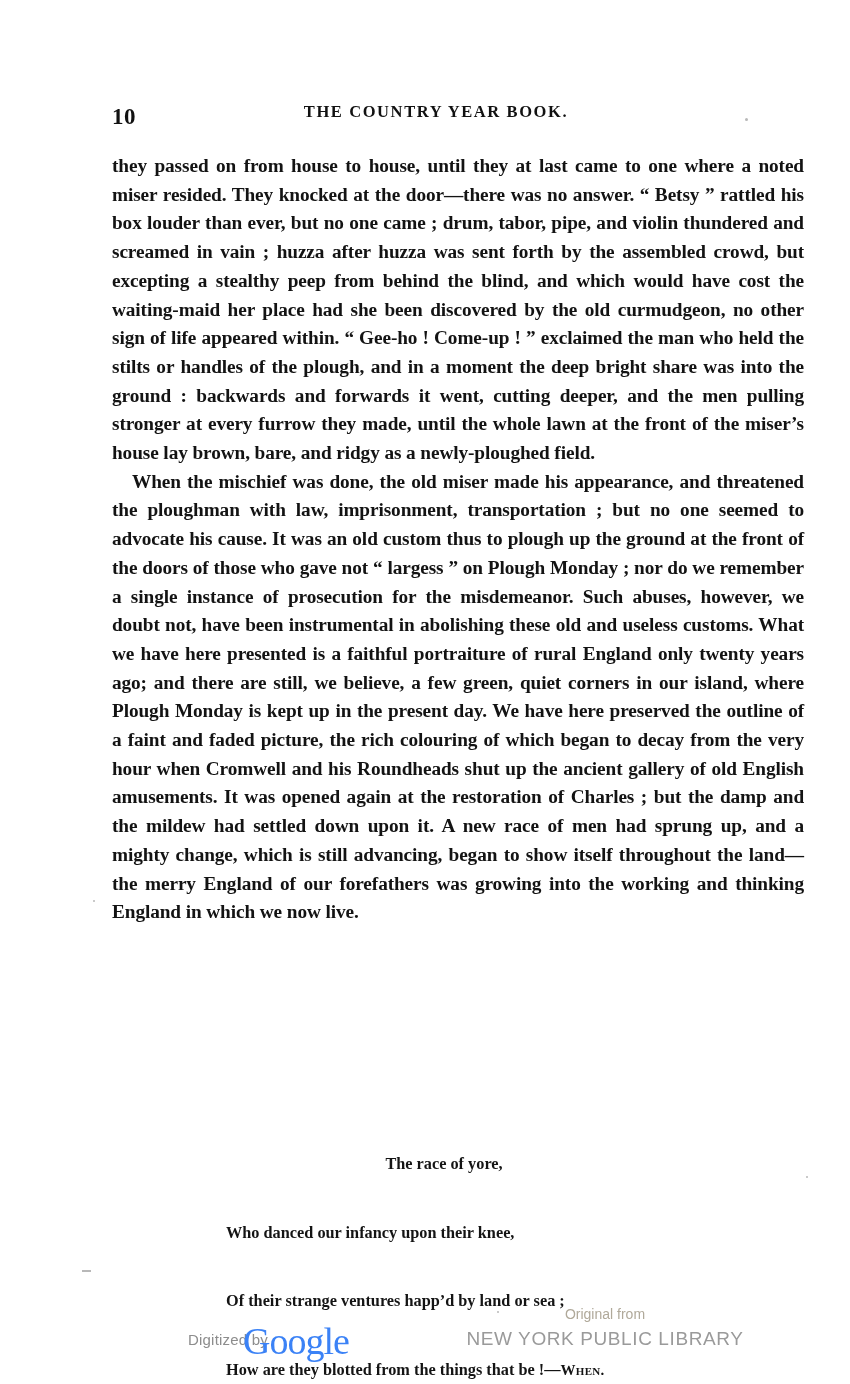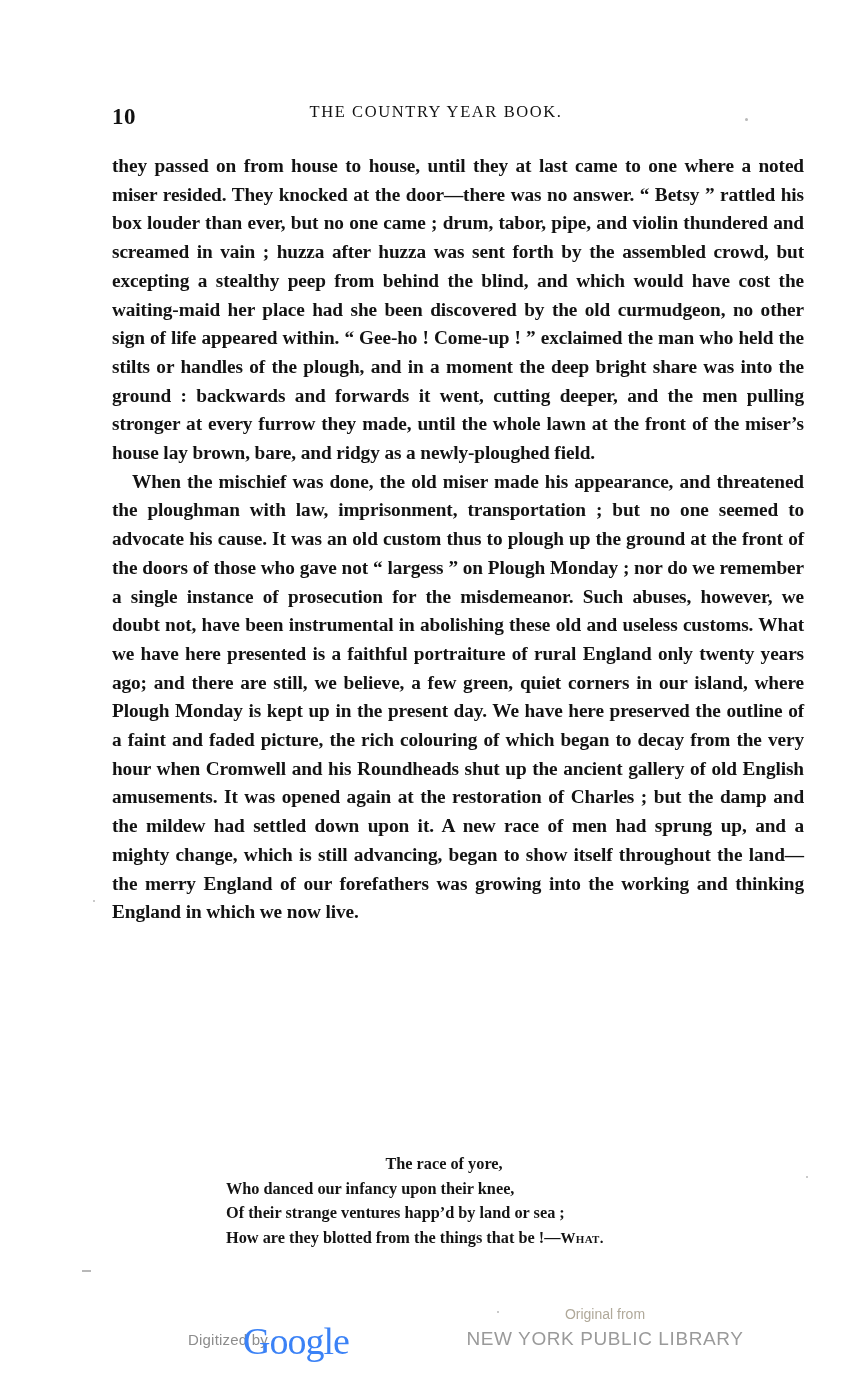--- a/index.html
+++ b/index.html
@@ -38,21 +38,21 @@
     font-family: Liberation Serif, serif;
     letter-spacing: 0.5px;
   }
   .running-head {
     position: absolute;
     left: 0;
     right: 0;
     top: 4px;
     text-align: center;
     font-size: 16.5px;
-    font-weight: normal;
+    font-weight: bold;
     letter-spacing: 1.6px;
     font-family: "Liberation Serif", serif;
   }
 
   
   .body-block {
     position: absolute;
     top: 152px;
     left: 112px;
     width: 692px;
@@ -89,20 +89,21 @@
     font-size: 16.3px;
     line-height: 24.6px;
     white-space: nowrap;
   }
   .verse-line.first {
     text-align: center;
     padding-right: 60px;
   }
   .verse-line.body {
     padding-left: 98px;
+    margin-top: 44px;
   }
   .scott {
     font-variant: small-caps;
     font-size: 15px;
     letter-spacing: 0.3px;
   }
 
   
   .footer {
     position: absolute;
@@ -174,21 +175,21 @@
 
   <div class="body-block">
     <p class="para">they passed on from house to house, until they at last came to one where a noted miser resided.  They knocked at the door—there was no answer.  “ Betsy ” rattled his box louder than ever, but no one came ; drum, tabor, pipe, and violin thundered and screamed in vain ; huzza after huzza was sent forth by the assembled crowd, but excepting a stealthy peep from behind the blind, and which would have cost the waiting-maid her place had she been discovered by the old curmudgeon, no other sign of life appeared within.  “ Gee-ho ! Come-up ! ” exclaimed the man who held the stilts or handles of the plough, and in a moment the deep bright share was into the ground : backwards and forwards it went, cutting deeper, and the men pulling stronger at every furrow they made, until the whole lawn at the front of the miser’s house lay brown, bare, and ridgy as a newly-ploughed field.</p>
     <p class="para indent">When the mischief was done, the old miser made his appearance, and threatened the ploughman with law, imprisonment, transportation ; but no one seemed to advocate his cause.  It was an old custom thus to plough up the ground at the front of the doors of those who gave not “ largess ” on Plough Monday ; nor do we remember a single instance of prosecution for the misdemeanor. Such abuses, however, we doubt not, have been instrumental in abolishing these old and useless customs.  What we have here presented is a faithful portraiture of rural England only twenty years ago;  and there are still, we believe, a few green, quiet corners in our island, where Plough Monday is kept up in the present day. We have here preserved the outline of a faint and faded picture, the rich colouring of which began to decay from the very hour when Cromwell and his Roundheads shut up the ancient gallery of old English amusements.  It was opened again at the restoration of Charles ; but the damp and the mildew had settled down upon it.  A new race of men had sprung up, and a mighty change, which is still advancing, began to show itself throughout the land— the merry England of our forefathers was growing into the working and thinking England in which we now live.</p>
   </div>
 
   <div class="verse">
     <div class="verse-line first">The race of yore,</div>
     <div class="verse-line body">Who danced our infancy upon their knee,</div>
     <div class="verse-line body">Of their strange ventures happ’d by land or sea ;</div>
-    <div class="verse-line body"><span>How are they blotted from the things that be !—</span><span class="scott">What.</span></div>
+    <div class="verse-line body"><span>How are they blotted from the things that be !—</span><span class="scott">When.</span></div>
   </div>
 
   <div class="footer">
     <div class="digitized">Digitized by</div>
     <div class="google-logo">Google</div>
     <div class="orig-from">Original from</div>
     <div class="library">NEW YORK PUBLIC LIBRARY</div>
   </div>
 
   <div class="speck" style="left:745px;top:118px;"></div>

